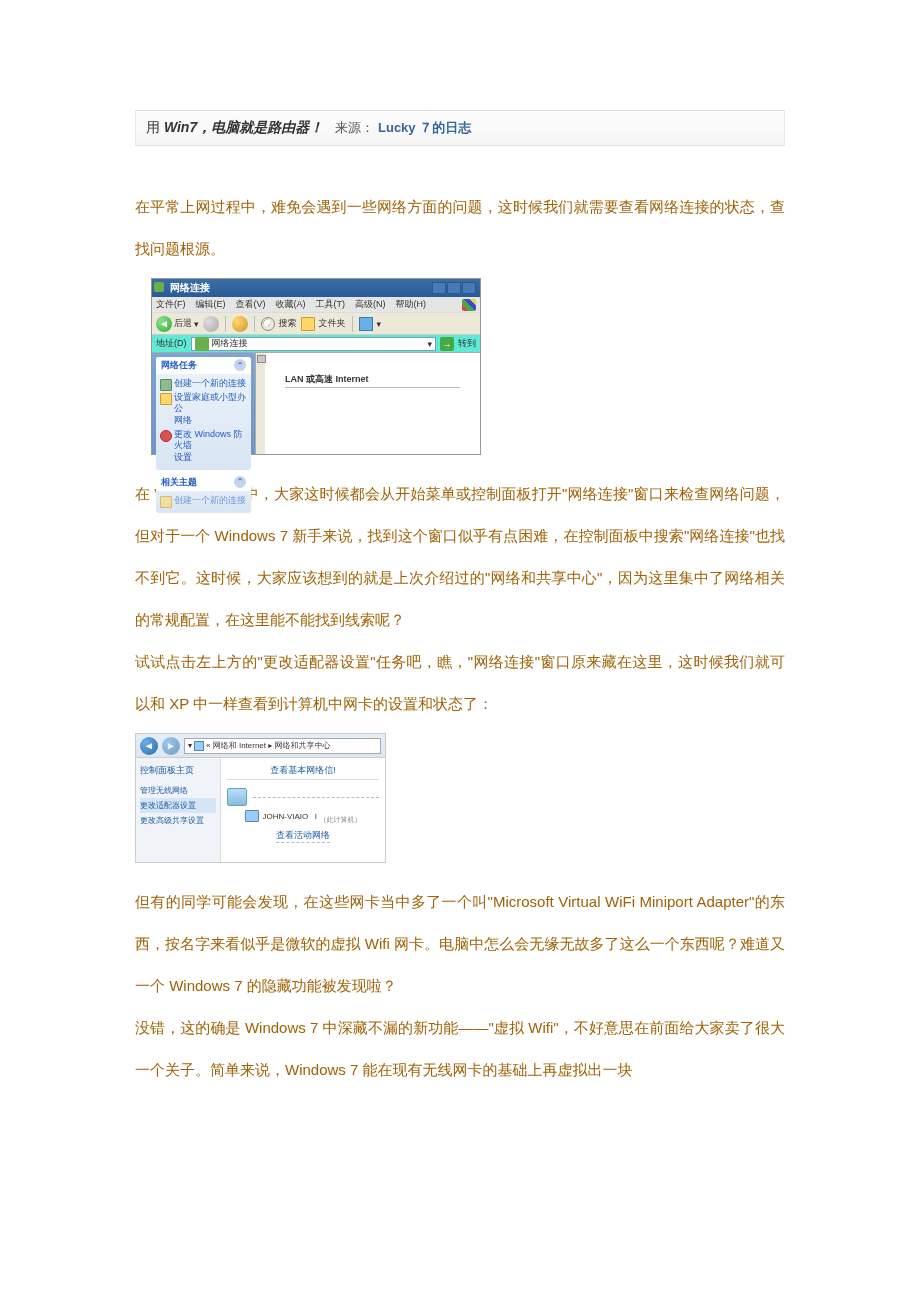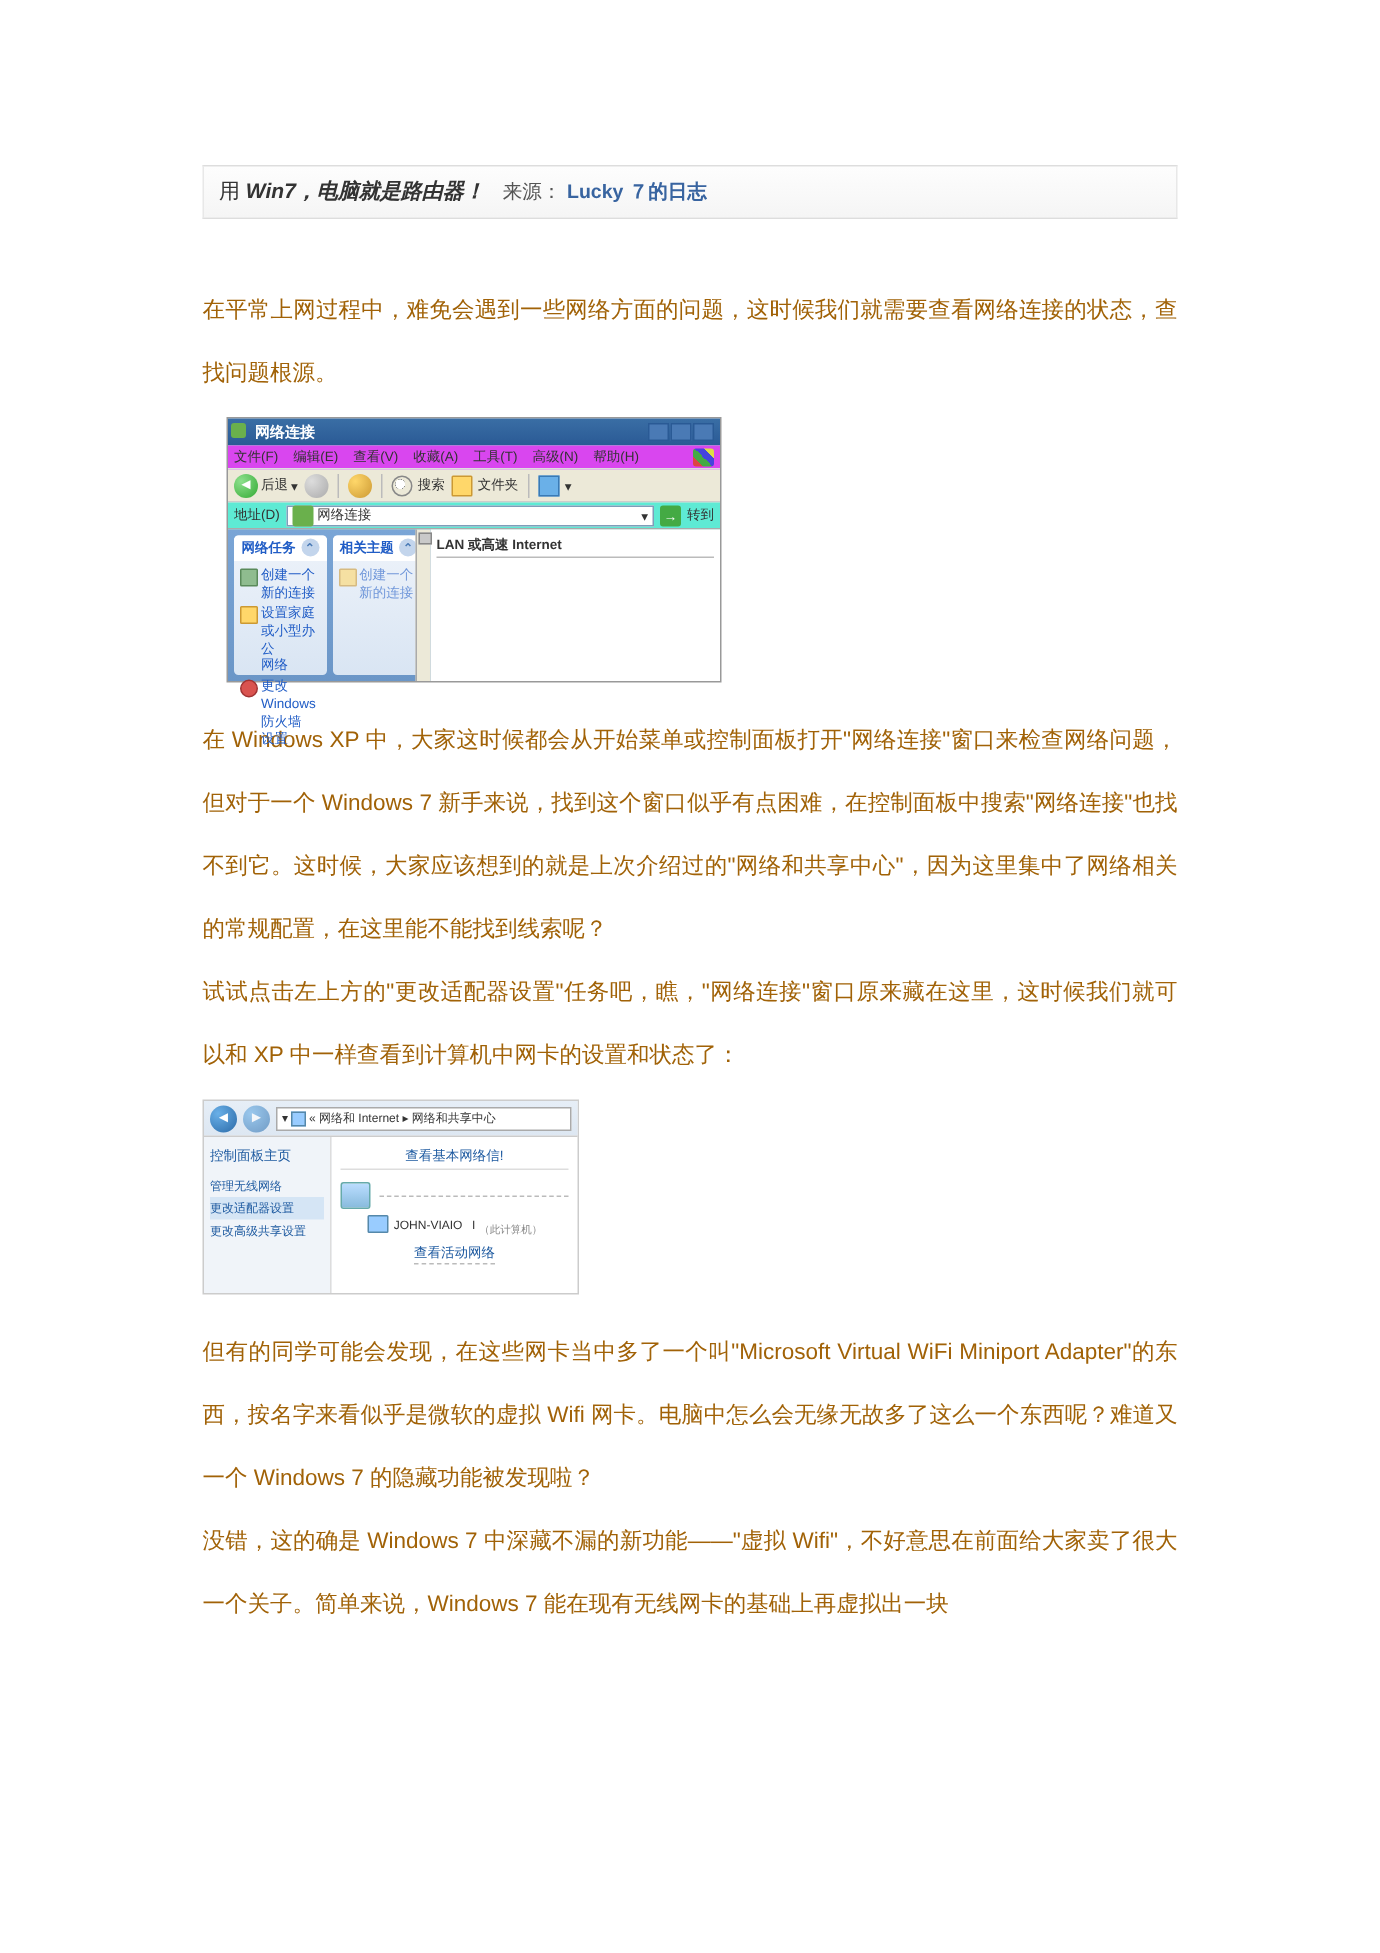--- a/index.html
+++ b/index.html
@@ -50,21 +50,21 @@
       position: relative;
     }
     .xp-titlebar .win-title { flex: 1; font-size: 10px; padding-left: 14px; position: relative; }
     .xp-titlebar .win-title::before {
       content: ""; position: absolute; left: -2px; top: 1px; width: 10px; height: 10px;
       background: #6ab04c; border-radius: 2px;
     }
     .xp-ctrl { display: flex; gap: 1px; }
     .xp-ctrl span { width: 14px; height: 12px; background: #4a7ab5; border: 1px solid #2a5a95; display: inline-block; }
     .xp-menubar {
-      background: #d946ef; height: 16px; display: flex; align-items: center;
+      background: #e5e5e5; height: 16px; display: flex; align-items: center;
       padding: 0 4px; gap: 10px; color: #333; font-size: 9px; border-bottom: 1px solid #ddd;
       position: relative;
     }
     .xp-menubar .win-flag { position: absolute; right: 4px; width: 14px; height: 12px;
       background: linear-gradient(45deg,#d44 25%,#4a4 25% 50%,#44d 50% 75%,#dd4 75%); border-radius: 2px; }
     .xp-toolbar {
       background: #ece9d8; height: 22px; display: flex; align-items: center;
       padding: 0 4px; gap: 4px; border-bottom: 1px solid #ccc; font-size: 9px; color: #333;
     }
     .xp-back-btn { display: flex; align-items: center; gap: 2px; }
@@ -76,33 +76,33 @@
     .tb-folder { background:#ffd76a; border:1px solid #cc9933; border-radius:1px; }
     .tb-views { background:#6ab0e8; border:1px solid #3a7ab5; }
     .xp-addrbar {
       background: #5eead4; height: 18px; display: flex; align-items: center;
       padding: 0 4px; border-bottom: 1px solid #aaa; font-size: 9px; gap:4px;
     }
     .xp-addrbar .addr-field { flex:1; background:#fff; border:1px solid #7f9db9; height:14px; display:flex; align-items:center; padding:0 3px; gap:3px;}
     .go-btn { width:14px; height:14px; background:#4a4; border-radius:2px; display:flex;align-items:center;justify-content:center;color:#fff;}
     .xp-body { display: flex; height: calc(100% - 74px); }
     .xp-side {
-      width: 135px; background: linear-gradient(#7aa5d6, #6b96c7);
-      padding: 4px; display:flex; gap:4px; position:relative;
+      width: 113px; background: linear-gradient(#7aa5d6, #6b96c7);
+      padding: 4px; display:flex; flex-direction:column; gap:4px; position:relative;
     }
     .xp-side-scroll { position:absolute; right:0; top:0; bottom:0; width:10px; background:#ece9d8; border-left:1px solid #aaa;}
     .xp-side-scroll::before { content:""; position:absolute; top:2px; left:1px; width:7px; height:6px; background:#c9c9c9; border:1px solid #888;}
     .side-panel { background: linear-gradient(#eef3fa, #d9e5f3); border-radius: 3px; padding: 3px 0 5px 0; font-size: 9px; color: #215dc6; width:calc(100% - 10px);}
     .side-panel-hdr { background: #fff; border-radius: 3px 3px 0 0; padding: 2px 5px; font-weight: bold; color:#215dc6; display:flex; justify-content:space-between; margin:-3px 0 3px 0;}
     .side-panel-hdr .chev { width:12px;height:12px;border-radius:50%;background:#c3d5ec;display:flex;align-items:center;justify-content:center;color:#4a7ab5;font-size:8px;}
     .side-item { padding: 1px 5px 1px 18px; color: #215dc6; position:relative; line-height:1.3;}
     .side-item::before { content:""; position:absolute; left:4px; top:2px; width:10px; height:10px; background:#ffd76a; border:1px solid #cc9933; border-radius:1px;}
     .side-item.net::before { background:#8fbc8f; border-color:#5a8a5a;}
     .side-item.fire::before { background:#d9534f; border-color:#a03333; border-radius:50%;}
-    .xp-main { flex:1; background:#fff; padding:4px; }
+    .xp-main { flex:1; background:#fff; padding:20px; }
     .grp-label { color:#333; font-size:9px; font-weight:bold; border-bottom:1px solid #bbb; padding-bottom:1px; margin-bottom:4px;}
     .conn-item { display:flex; gap:4px; align-items:flex-start; padding:2px; }
     .conn-ico { width:28px; height:24px; background:linear-gradient(#cde,#9bc); border:1px solid #789; border-radius:2px; position:relative;}
     .conn-ico::after{content:"";position:absolute;right:-2px;bottom:-2px;width:10px;height:10px;background:#4a4;border-radius:50%;border:1px solid #fff;}
     .conn-txt { font-size:8px; color:#333; line-height:1.2;}
     .conn-txt .g { color:#888;}
 
     .img-block2 {
       width: 251px; height: 130px; border: 1px solid #ccc;
       margin: 8px 0 18px 0; background:#fff; font-size:9px; position:relative;

